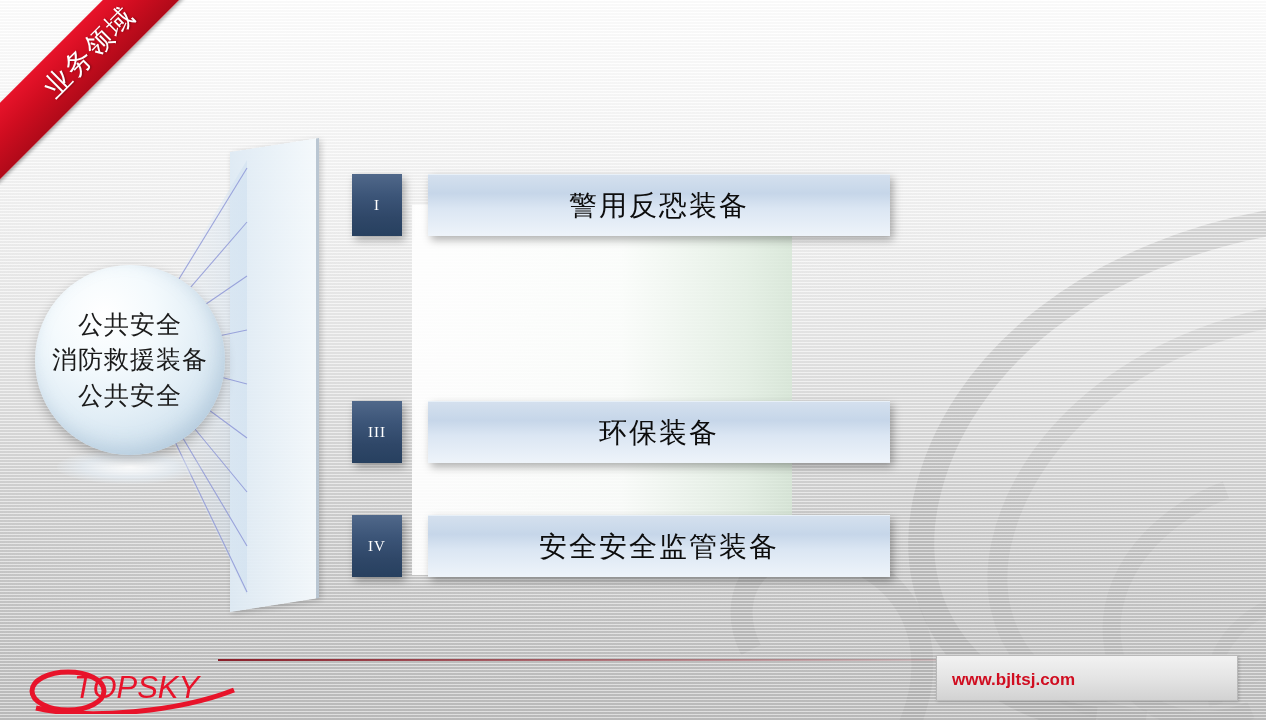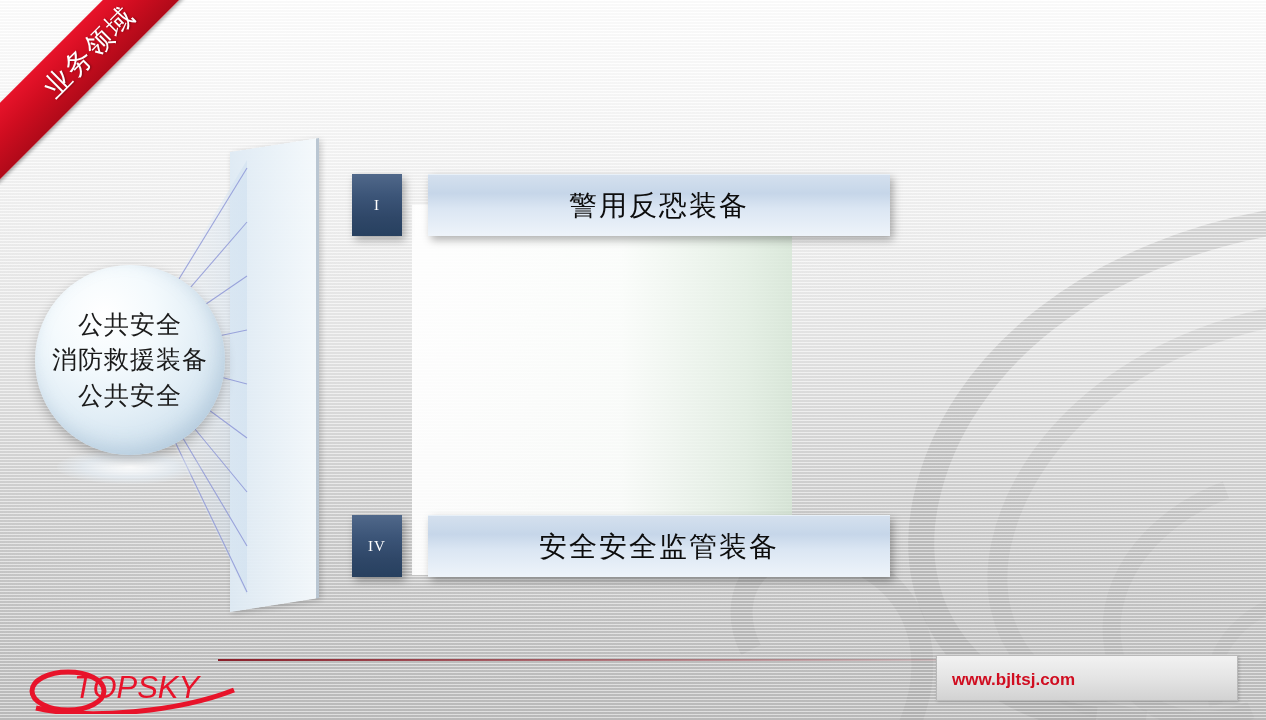--- a/index.html
+++ b/index.html
@@ -314,20 +314,24 @@
   </div>
 
   <div class="bars">
 
     <div class="bar-row r1">
       <div class="bar-num">I</div>
       <div class="bar-label">警用反恐装备</div>
     </div>
 
 
+    <div class="bar-row r3">
+      <div class="bar-num">III</div>
+      <div class="bar-label">环保装备</div>
+    </div>
 
     <div class="bar-row r4">
       <div class="bar-num">IV</div>
       <div class="bar-label">安全安全监管装备</div>
     </div>
 
   </div>
 
   <div class="footer-line"></div>
 

